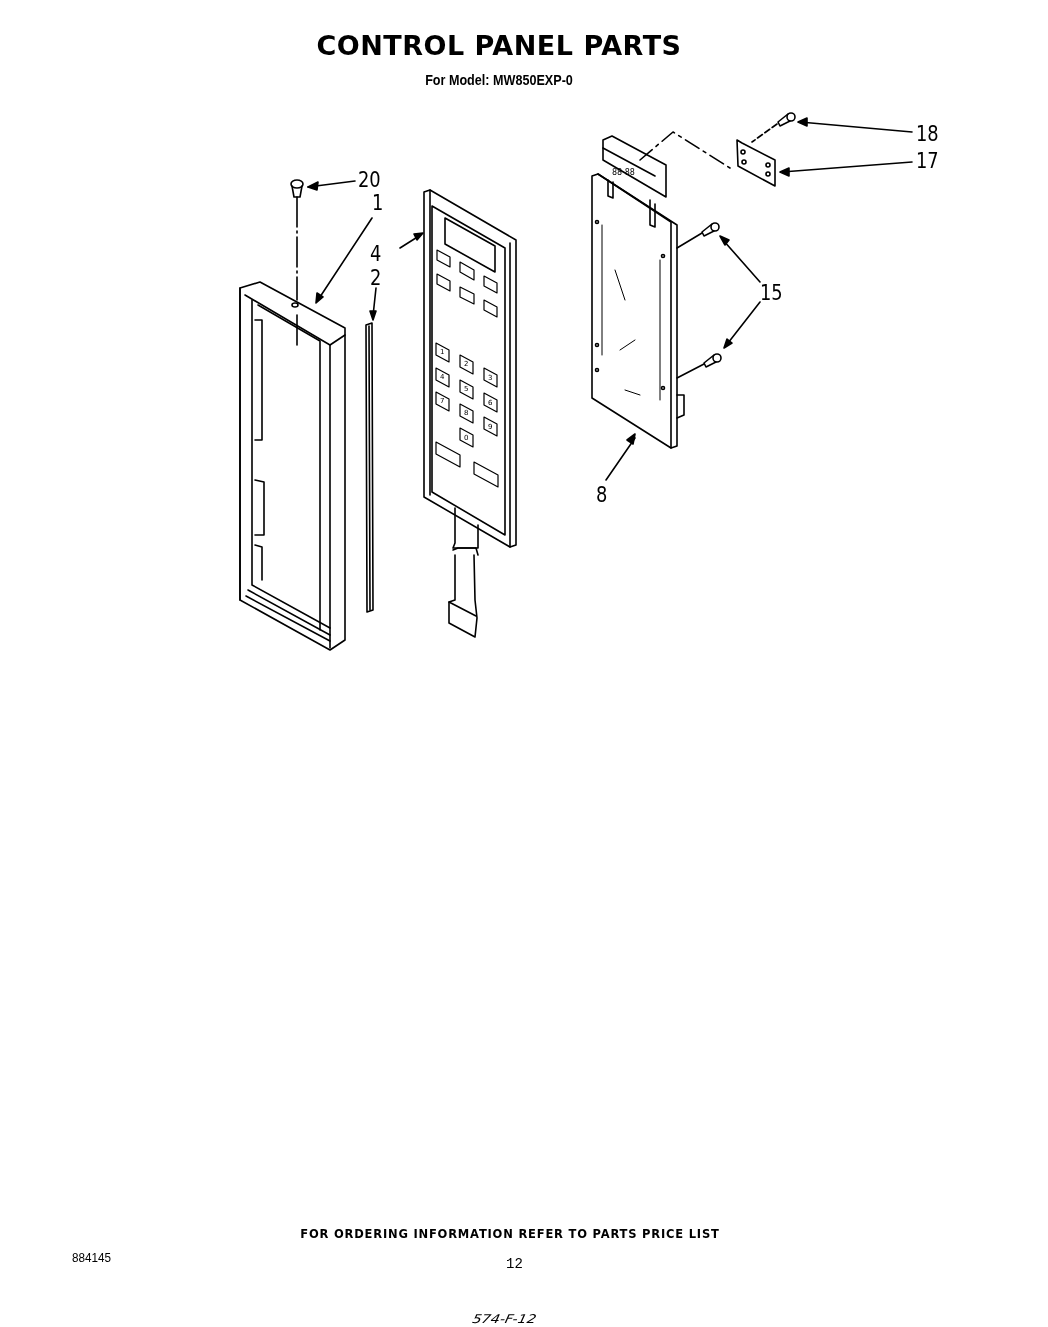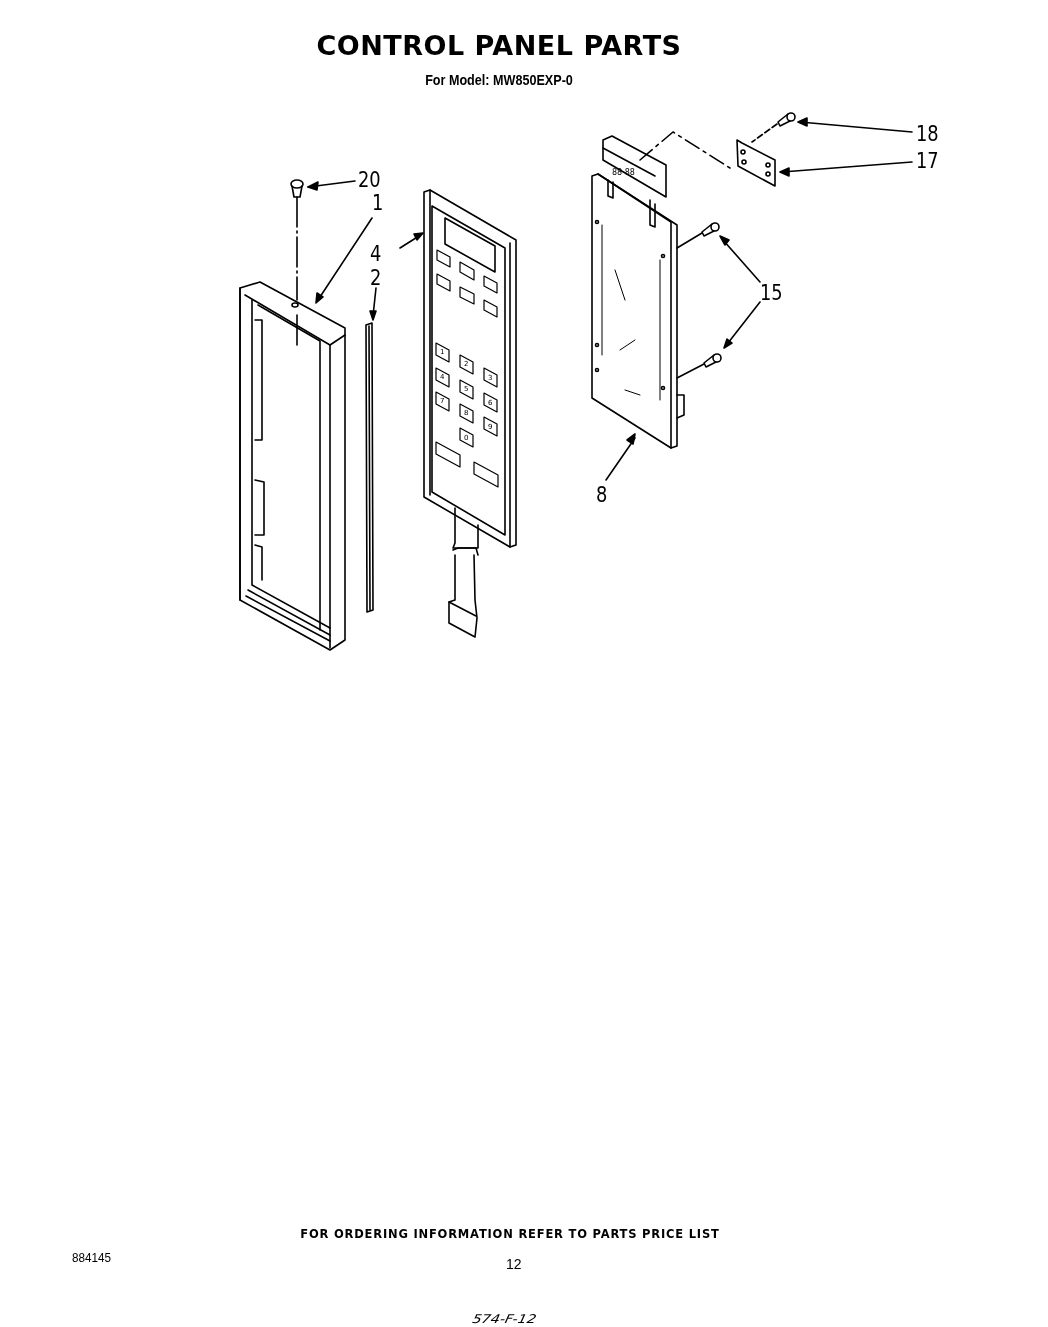--- a/index.html
+++ b/index.html
@@ -2,21 +2,21 @@
 <html><head>
 <meta charset="utf-8">
 <style>
   html, body { margin:0; padding:0; background:#ffffff; }
   body { width:1048px; height:1327px; position:relative; overflow:hidden; font-family:"DejaVu Sans", sans-serif; color:#000; }
   .title { position:absolute; left:0; width:1048px; top:30px; text-align:center; font-family:"DejaVu Sans", sans-serif; font-weight:bold; font-size:27px; letter-spacing:0.5px; margin-left:-25px; }
   .subtitle { position:absolute; left:0; width:1048px; top:72px; text-align:center; font-family:"Liberation Sans", sans-serif; font-weight:bold; font-size:14px; margin-left:-25px; transform:scaleX(0.9); }
   .callout { position:absolute; font-family:"DejaVu Sans", sans-serif; font-size:21px; line-height:1; transform:scaleX(0.85); transform-origin:left top; }
   .footer-note { position:absolute; top:1227px; left:0; width:1048px; text-align:center; font-family:"DejaVu Sans", sans-serif; font-weight:bold; font-size:11.5px; letter-spacing:0.8px; margin-left:-14px; }
   .doc-number { position:absolute; top:1250px; left:72px; font-family:"Liberation Sans", sans-serif; font-size:13px; transform:scaleX(0.9); transform-origin:left top; }
-  .page-number { position:absolute; top:1256px; left:506px; font-family:Liberation Sans, sans-serif; font-size:14px; }
+  .page-number { position:absolute; top:1256px; left:506px; font-family:Liberation Mono, monospace; font-size:14px; }
   .handwritten { position:absolute; top:1312px; left:474px; font-family:"DejaVu Sans", sans-serif; font-style:italic; font-size:12px; transform:scaleX(1.2) skewX(-10deg); transform-origin:left top; }
   svg.drawing { position:absolute; left:0; top:0; }
 </style>
 </head>
 <body>
 
 <div class="title">CONTROL PANEL PARTS</div>
 <div class="subtitle">For Model: MW850EXP-0</div>
 
 <svg class="drawing" width="1048" height="1327" viewBox="0 0 1048 1327" fill="none" stroke="#000" stroke-width="1.6" stroke-linejoin="round" stroke-linecap="round">

